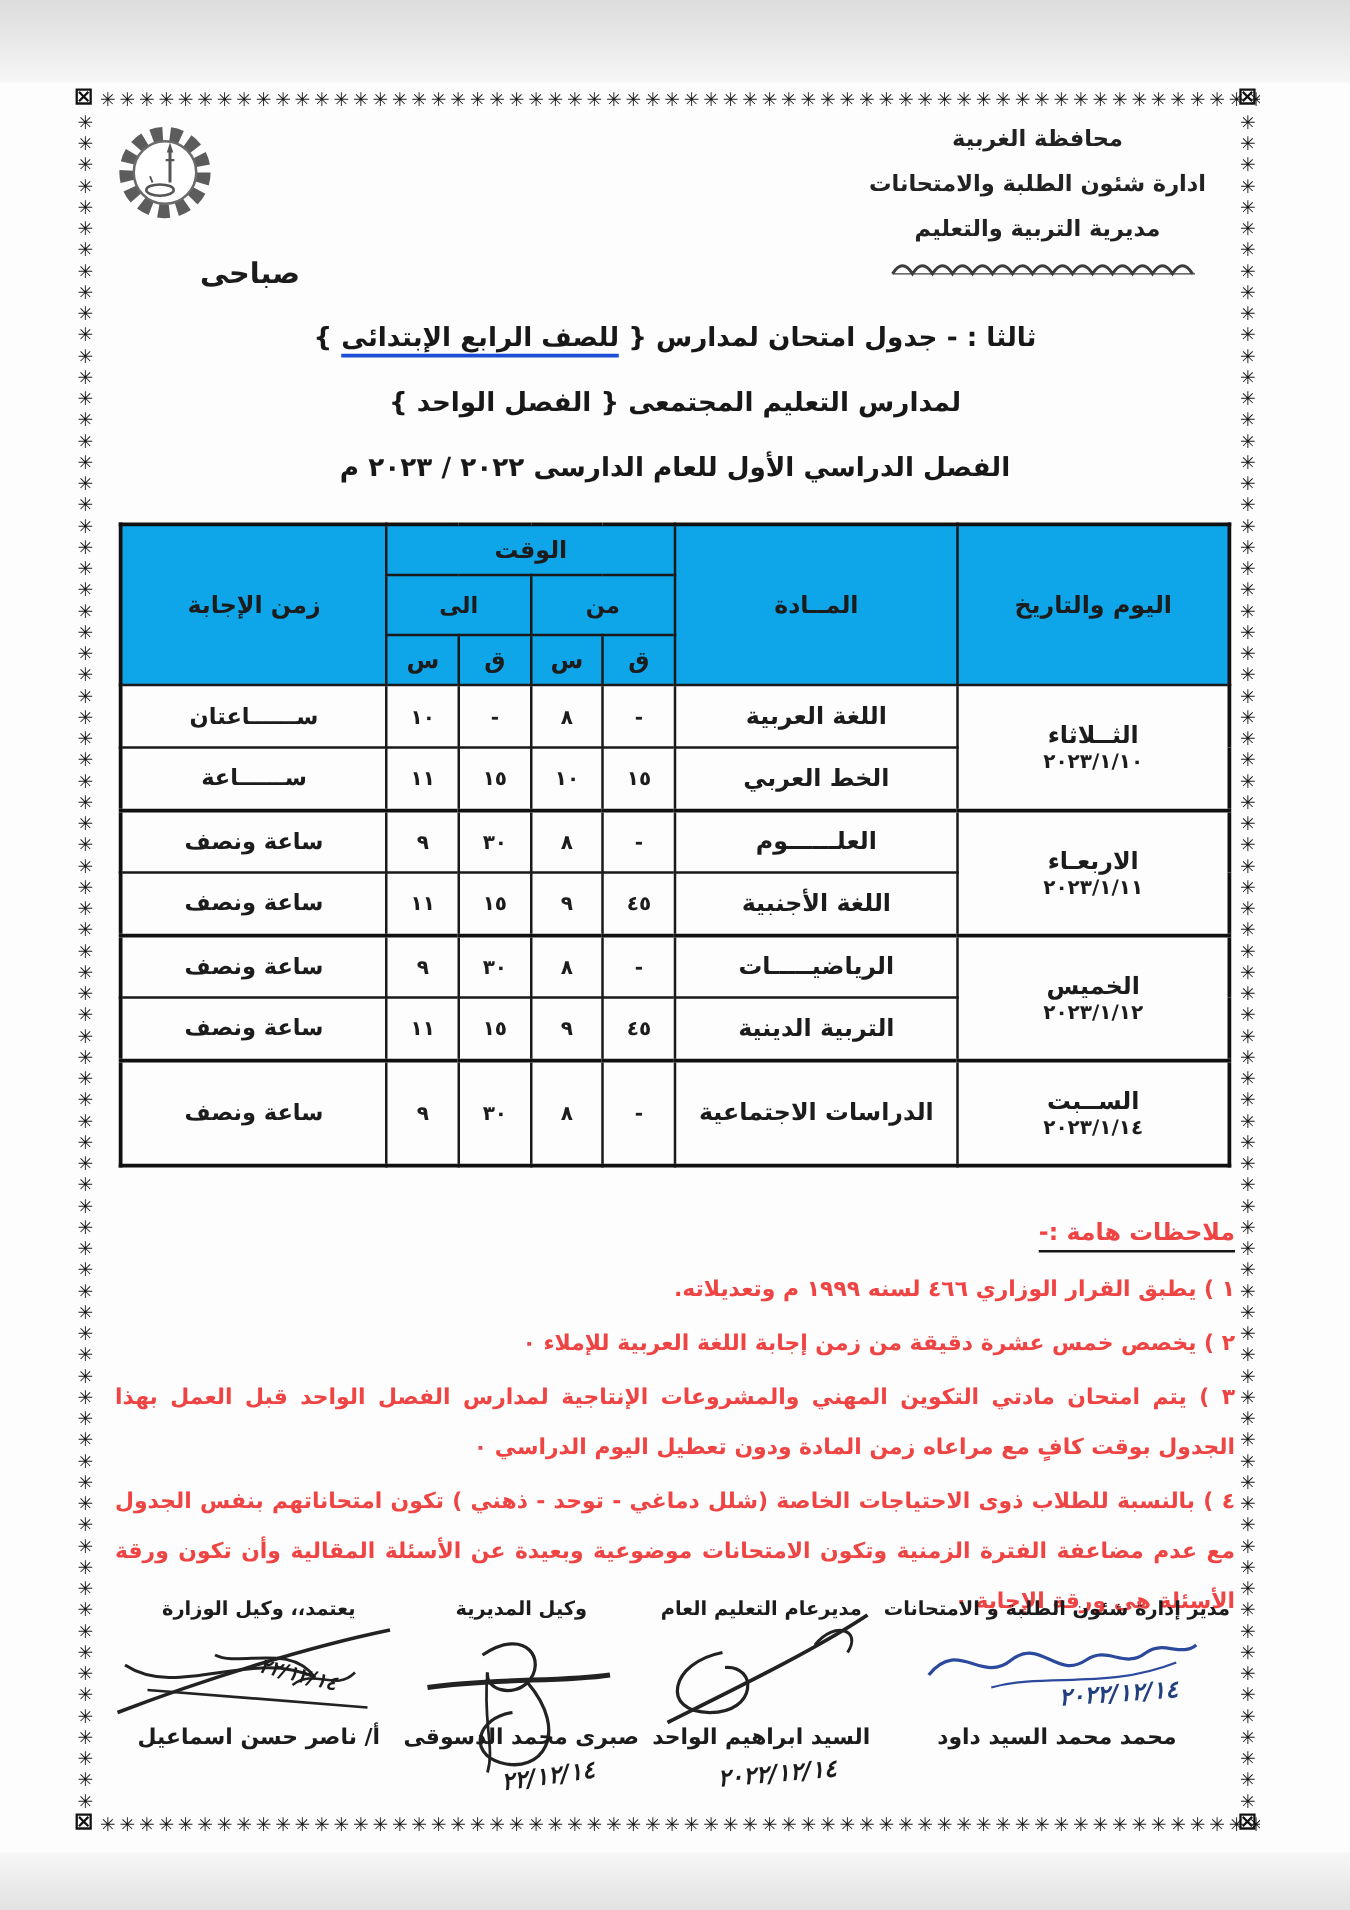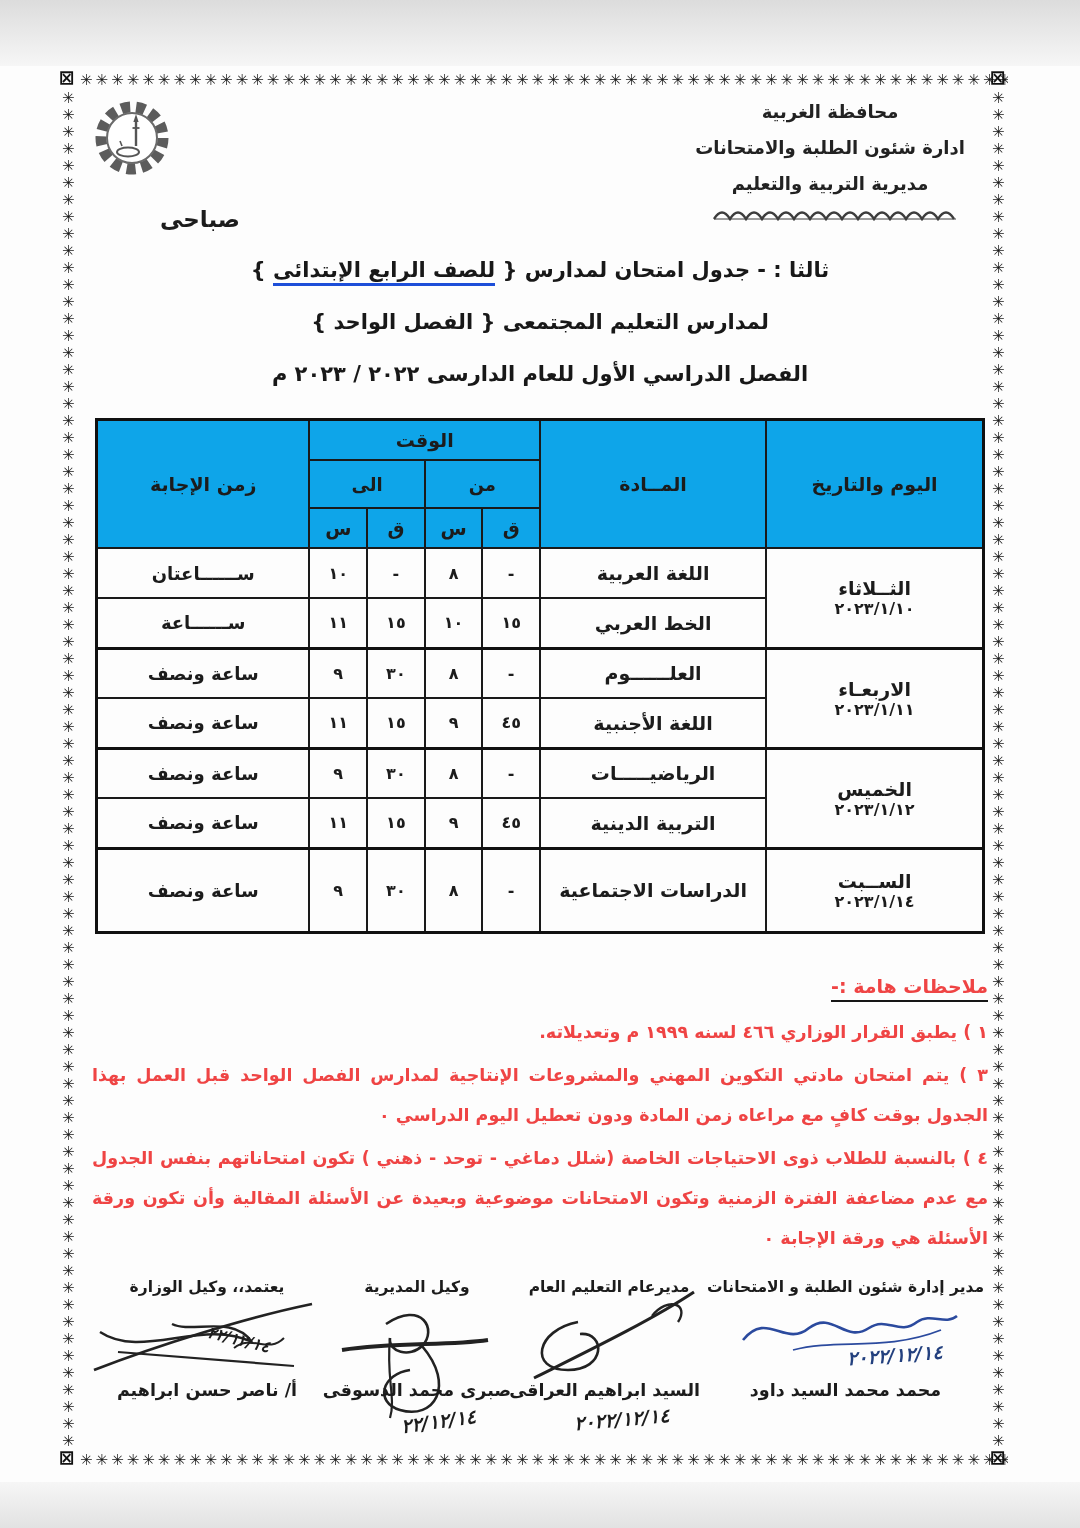--- a/index.html
+++ b/index.html
@@ -226,20 +226,21 @@
       <td class="num-cell">٣٠</td>
       <td class="num-cell">٩</td>
       <td class="dur-cell">ساعة ونصف</td>
     </tr>
   </tbody>
     </table>
 
   <div class="notes">
     <div class="notes-title">ملاحظات هامة :-</div>
     <div class="note-item">١ )  يطبق القرار الوزاري ٤٦٦ لسنه ١٩٩٩ م وتعديلاته.</div>
+    <div class="note-item">٢ )  يخصص خمس عشرة دقيقة من زمن إجابة اللغة العربية للإملاء ٠</div>
     <div class="note-item">٣ )  يتم امتحان مادتي التكوين المهني والمشروعات الإنتاجية لمدارس الفصل الواحد قبل العمل بهذا الجدول بوقت كافٍ مع مراعاه زمن المادة ودون تعطيل اليوم الدراسي ٠</div>
     <div class="note-item">٤ ) بالنسبة للطلاب ذوى الاحتياجات الخاصة (شلل دماغي - توحد - ذهني ) تكون امتحاناتهم بنفس الجدول مع عدم مضاعفة الفترة الزمنية وتكون الامتحانات موضوعية وبعيدة عن الأسئلة المقالية وأن تكون ورقة الأسئلة هي ورقة الإجابة ٠</div>
   </div>
 
   <div class="sig-area">
 
     <div class="sig-col col0">
       <div class="sig-title">مدير إدارة شئون الطلبة و الامتحانات</div>
       <svg class="sig-svg" style="right:25px;top:18px;" width="230" height="62" viewBox="0 0 230 62">
         <path d="M10,44 C34,14 52,52 76,32 C100,14 112,48 136,32 C154,20 166,40 184,26 C198,16 212,30 224,20" fill="none" stroke="#2b4a9e" stroke-width="2.6"></path>
@@ -249,21 +250,21 @@
       <div class="sig-name">محمد محمد السيد داود</div>
     </div>
 
     <div class="sig-col col1">
       <div class="sig-title">مديرعام التعليم العام</div>
       <svg class="sig-svg" style="right:-6px;top:8px;" width="200" height="100" viewBox="0 0 200 100">
         <path d="M188,6 C146,34 80,66 28,92" fill="none" stroke="#222" stroke-width="3"></path>
         <path d="M72,36 C30,44 22,84 62,84 C100,84 100,46 74,48" fill="none" stroke="#222" stroke-width="2.6"></path>
         <path d="M146,30 C162,10 184,18 172,36" fill="none" stroke="#222" stroke-width="2.4"></path>
       </svg>
-      <div class="sig-name">السيد ابراهيم العراقى</div>
+      <div class="sig-name">السيد ابراهيم الواحد</div>
       <div class="sig-date" style="right:30px;top:130px;transform:rotate(-5deg);">٢٠٢٢/١٢/١٤</div>
     </div>
 
     <div class="sig-col col2">
       <div class="sig-title">وكيل المديرية</div>
       <svg class="sig-svg" style="right:20px;top:16px;" width="170" height="130" viewBox="0 0 170 130">
         <path d="M60,30 C96,6 112,36 96,52 C84,64 62,58 64,44" fill="none" stroke="#222" stroke-width="2.6"></path>
         <path d="M16,56 C70,48 122,52 162,46" fill="none" stroke="#222" stroke-width="4"></path>
         <path d="M96,52 C130,92 108,126 74,116 C48,108 56,80 84,76" fill="none" stroke="#222" stroke-width="2.6"></path>
         <path d="M64,44 C60,84 70,104 64,124" fill="none" stroke="#222" stroke-width="2.2"></path>
@@ -274,17 +275,17 @@
 
     <div class="sig-col col3">
       <div class="sig-title">يعتمد،، وكيل الوزارة</div>
       <svg class="sig-svg" style="right:-4px;top:18px;" width="236" height="92" viewBox="0 0 236 92">
         <path d="M10,74 C72,50 160,22 228,8" fill="none" stroke="#222" stroke-width="2.8"></path>
         <path d="M16,36 C58,64 118,22 168,46 C148,18 108,38 88,28" fill="none" stroke="#222" stroke-width="2.4"></path>
         <path d="M34,56 L210,70" fill="none" stroke="#222" stroke-width="2.2"></path>
         <path d="M150,52 C168,38 184,58 200,42" fill="none" stroke="#222" stroke-width="2"></path>
       </svg>
       <div class="sig-date" style="right:46px;top:52px;transform:rotate(14deg);font-size:16px;">٢٢/١٢/١٤</div>
-      <div class="sig-name">أ/ ناصر حسن ابراهيم</div>
+      <div class="sig-name">أ/ ناصر حسن اسماعيل</div>
     </div>
 
   </div>
 </div>
 
 </body></html>

